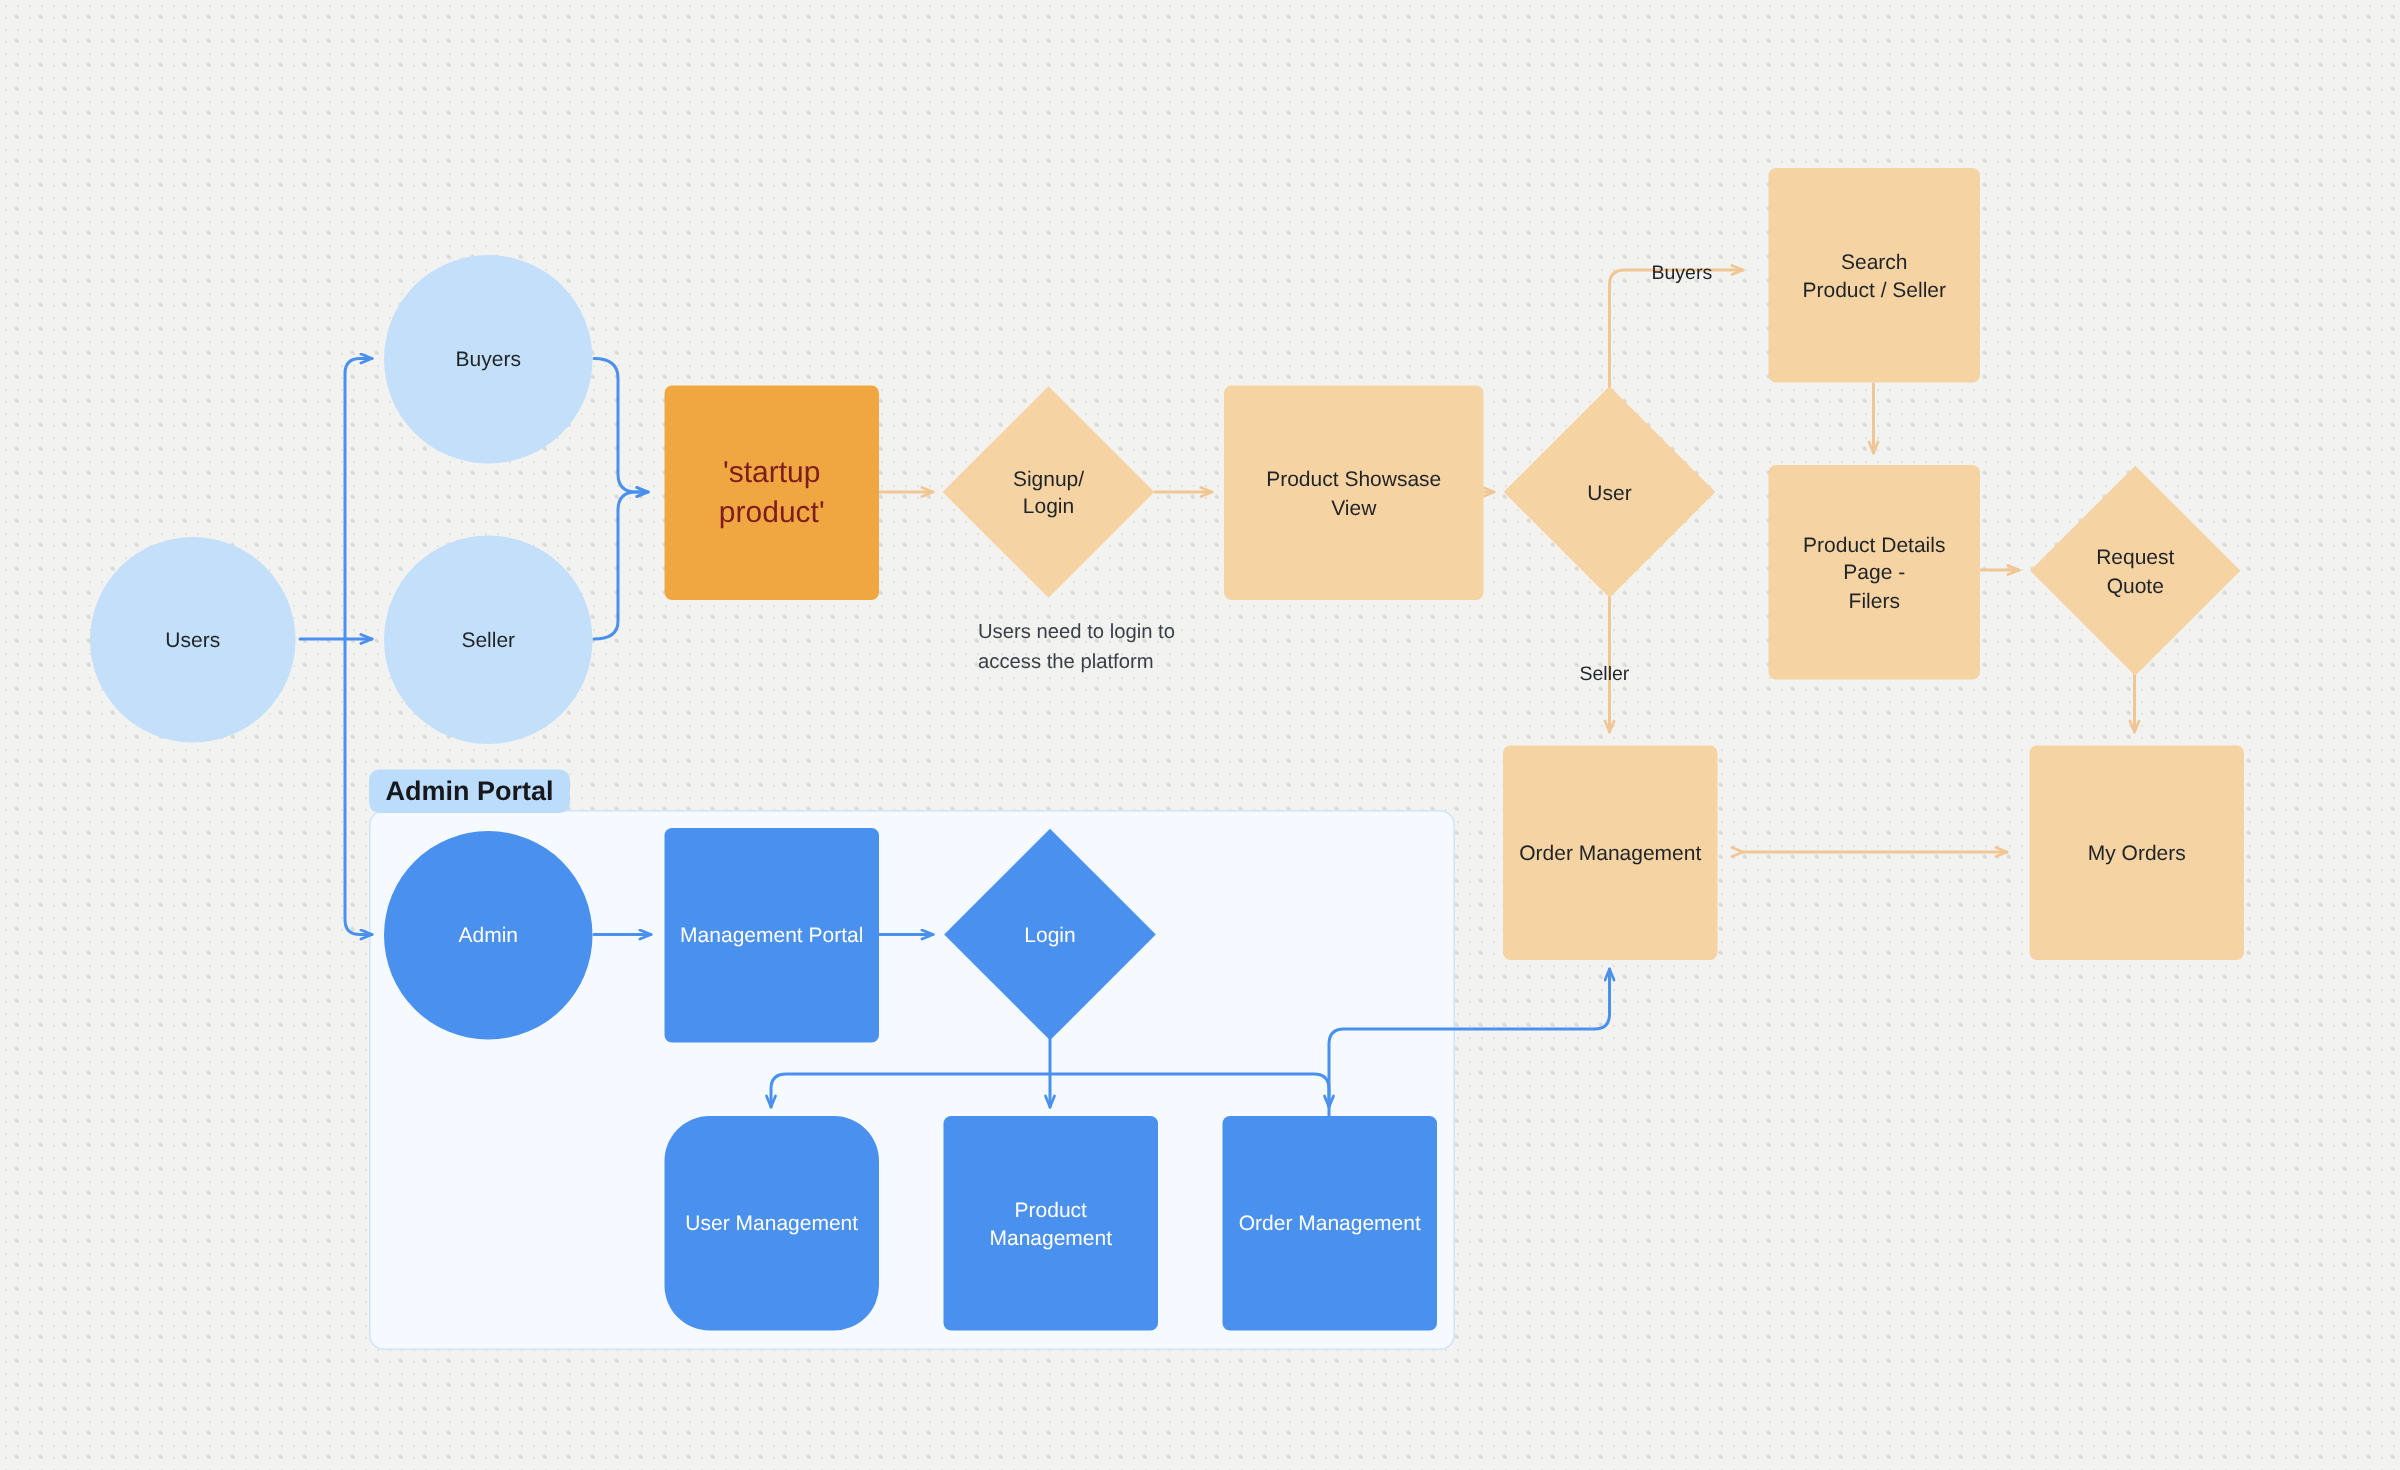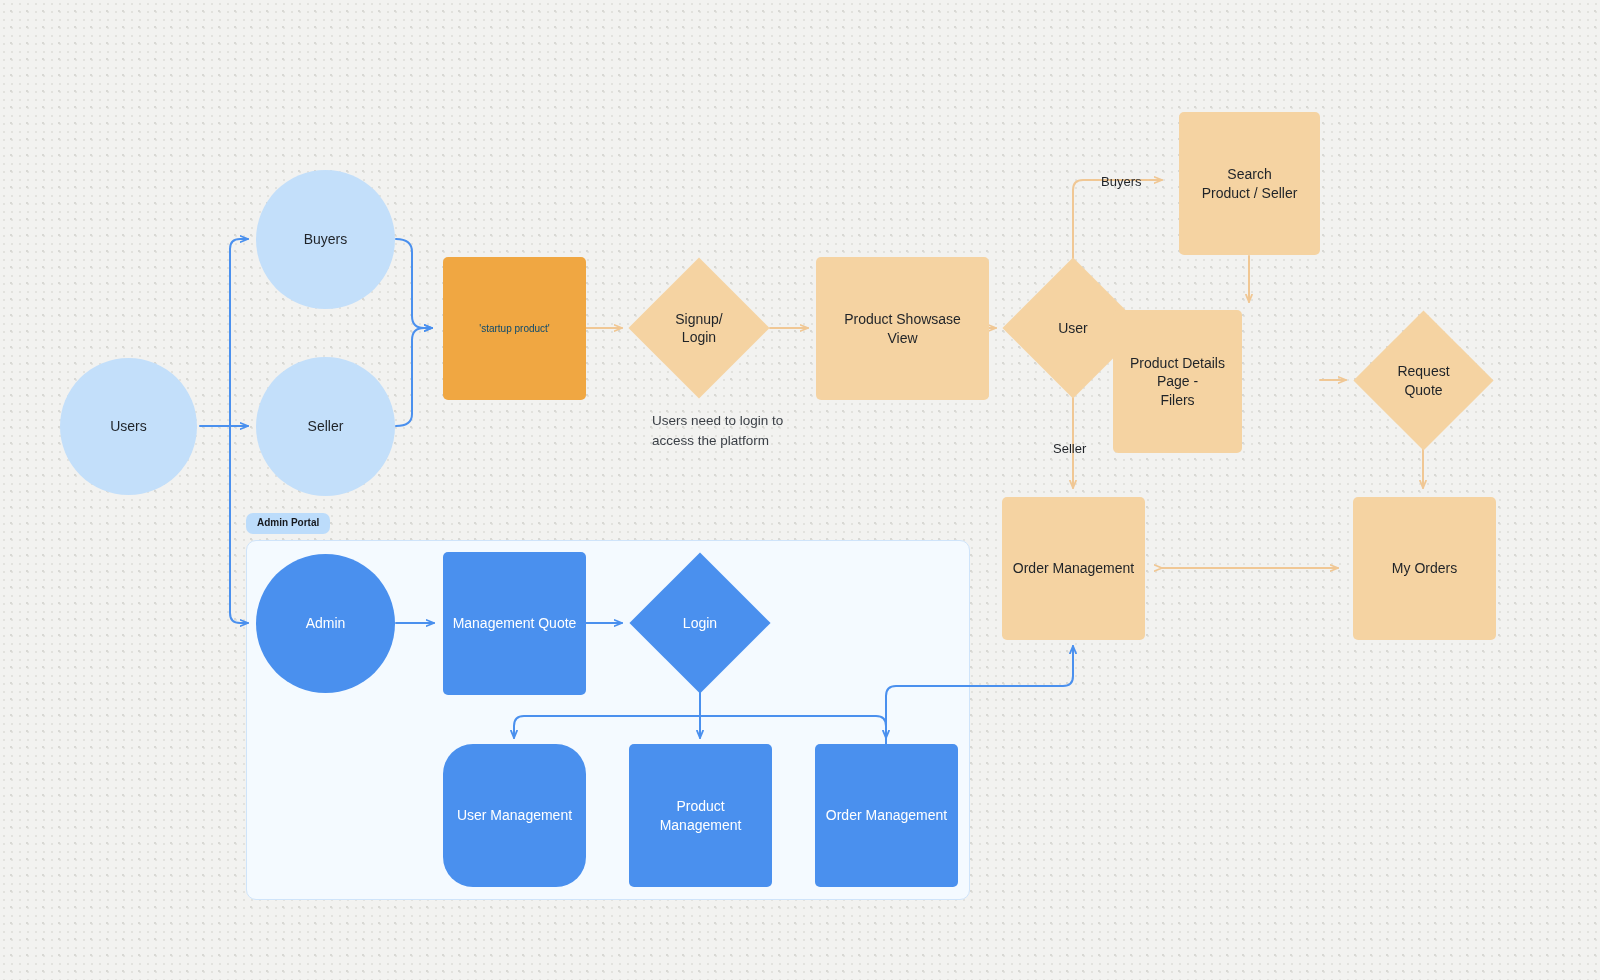--- a/index.html
+++ b/index.html
@@ -33,21 +33,21 @@
     background: #f4faff;
     border: 1.5px solid #cfe4fa;
     border-radius: 10px;
     z-index: 1;
   }
   .group-label {
     position: absolute;
     background: #bcdcfb;
     color: #16181d;
     font-weight: bold;
-    font-size: 10px;
+    font-size: 18px;
     padding: 5px 11px 6px 11px;
     border-radius: 7px;
     z-index: 3;
     white-space: nowrap;
     line-height: 1;
   }
   .node {
     position: absolute;
     z-index: 4;
     display: flex;
@@ -69,22 +69,22 @@
   }
   .n-circle-blue {
     background: #4a90ee;
     border-radius: 50%;
     color: #ffffff;
     font-size: 14px;
   }
   .n-rect-orange {
     background: #f0a742;
     border-radius: 5px;
-    color: #0c4a6e;
-    font-size: 10px;
+    color: #7f1d1d;
+    font-size: 20px;
     text-align: center;
   }
   .n-rect-peach {
     background: #f5d3a2;
     border-radius: 5px;
     color: #1f2328;
     font-size: 14px;
   }
   .n-rect-blue {
     background: #4a90ee;
@@ -236,21 +236,21 @@
       <polygon points="50,1 99,50 50,99 1,50" fill="#f5d3a2"></polygon>
     </svg>
     <span class="label">User</span>
   </div>
 
   <div class="node n-rect-peach" style="left:1179px; top:112px; width:141px; height:143px;">
     <span class="label">Search
 Product / Seller</span>
   </div>
 
-  <div class="node n-rect-peach" style="left:1113px; top:310px; width:129px; height:143px;">
+  <div class="node n-rect-peach" style="left:1179px; top:310px; width:141px; height:143px;">
     <span class="label">Product Details Page -
 Filers</span>
   </div>
 
   <div class="diamond-wrap d-peach" style="left:1352px; top:309px; width:143px; height:143px;">
     <svg class="shape" viewBox="0 0 100 100" preserveAspectRatio="none">
       <polygon points="50,1 99,50 50,99 1,50" fill="#f5d3a2"></polygon>
     </svg>
     <span class="label">Request
 Quote</span>
@@ -262,21 +262,21 @@
 
   <div class="node n-rect-peach" style="left:1353px; top:497px; width:143px; height:143px;">
     <span class="label">My Orders</span>
   </div>
 
   <div class="node n-circle-blue" style="left:256px; top:554px; width:139px; height:139px;">
     <span class="label">Admin</span>
   </div>
 
   <div class="node n-rect-blue" style="left:443px; top:552px; width:143px; height:143px;">
-    <span class="label">Management Quote</span>
+    <span class="label">Management Portal</span>
   </div>
 
   <div class="diamond-wrap d-blue" style="left:628px; top:551px; width:144px; height:144px;">
     <svg class="shape" viewBox="0 0 100 100" preserveAspectRatio="none">
       <polygon points="50,1 99,50 50,99 1,50" fill="#4a90ee"></polygon>
     </svg>
     <span class="label">Login</span>
   </div>
 
   <div class="node n-rect-blue" style="left:443px; top:744px; width:143px; height:143px;border-radius:30px;">

